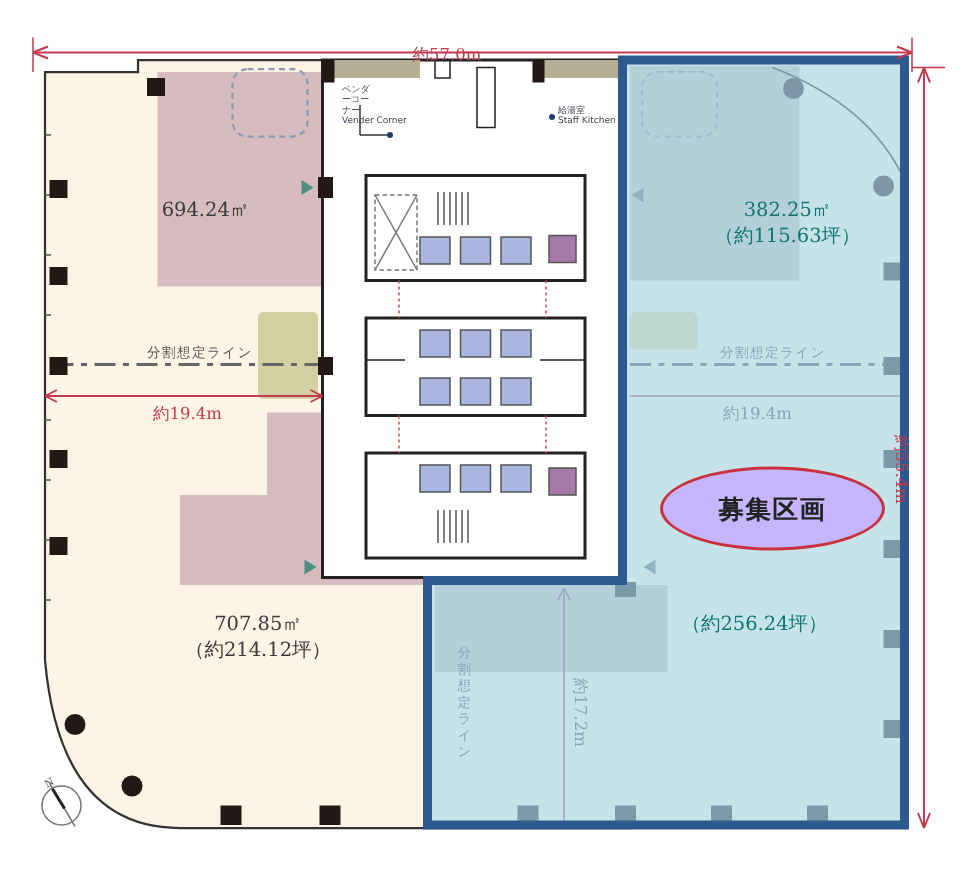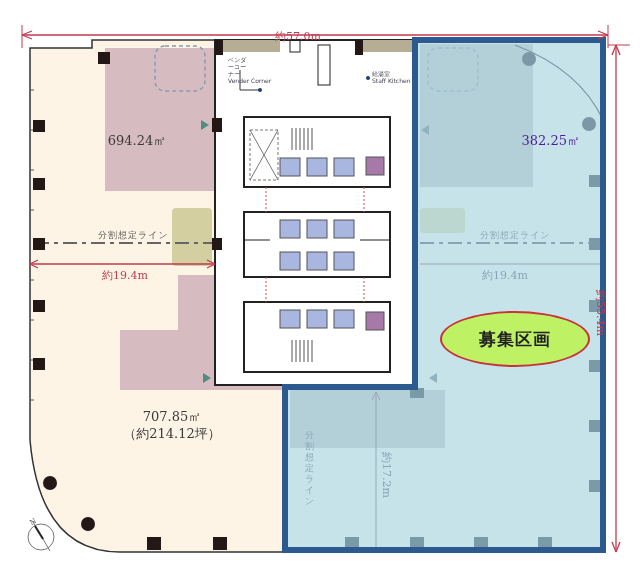--- a/index.html
+++ b/index.html
@@ -1,28 +1,28 @@
 <!DOCTYPE html>
 <html><head>
 <meta charset="utf-8">
 <style>
   html, body { margin:0; padding:0; background:#ffffff; }
   body { width:640px; height:580px; position:relative; overflow:hidden;
          font-family:"DejaVu Serif", serif; }
   svg { position:absolute; left:0; top:0; }
   .lbl { position:absolute; text-align:center; white-space:nowrap; }
   .area-label { font-size:13px; color:#3a3a3a; line-height:17px; }
-  .area-label.blue { color:#4c1d95;text-align:right; }
+  .area-label.blue { color:#0f766e; }
   .dim { font-size:11px; color:#c23a4e; }
   .dim.blue { color:#8aa3b5; }
   .divline { font-size:9px; color:#555; font-family:Liberation Sans, sans-serif; letter-spacing:1px; }
   .divline.blue { color:#8aa3b5; }
   .tiny { font-size:6px; color:#445; font-family:"DejaVu Sans", sans-serif; line-height:7px; }
   .badge { position:absolute; left:440px; top:311px; width:150px; height:56px;
-           border:2px solid #c8323c; border-radius:50%; background:#bef264;
+           border:2px solid #c8323c; border-radius:50%; background:#c4b5fd;
            display:flex; align-items:center; justify-content:center;
            font-family:"DejaVu Sans", sans-serif; font-weight:bold; font-size:17px;
            color:#222; letter-spacing:1px; box-sizing:border-box; }
 </style>
 </head>
 <body>
 
 <svg width="640" height="580" viewBox="0 0 640 580">
 
   <path d="M30 48 L92 48 L92 40 L420 40 L420 552 L120 552 Q40 552 30 440 Z" fill="#fdf4e6" stroke="#333" stroke-width="1.5"></path>
@@ -185,26 +185,28 @@
 </svg>
 
 <div class="lbl dim" style="left:275px; top:29px;">約57.0m</div>
 <div class="lbl dim" style="left:608px; top:290px; transform:rotate(90deg); transform-origin:left top;">約55.4m</div>
 
 <div class="lbl area-label" style="left:82px; top:132px; width:110px;">
   <div>694.24㎡</div>
 </div>
 <div class="lbl area-label blue" style="left:470px; top:132px; width:110px;">
   <div>382.25㎡</div>
+  <div>（約115.63坪）</div>
 </div>
 <div class="lbl area-label" style="left:112px; top:408px; width:120px;">
   <div>707.85㎡</div>
   <div>（約214.12坪）</div>
 </div>
 <div class="lbl area-label blue" style="left:443px; top:408px; width:120px;">
+  <div>（約256.24坪）</div>
 </div>
 
 <div class="lbl divline" style="left:98px; top:229px;">分割想定ライン</div>
 <div class="lbl divline blue" style="left:480px; top:229px;">分割想定ライン</div>
 <div class="lbl divline blue" style="left:305px; top:430px; width:10px; white-space:normal; word-break:break-all; line-height:11px;">分割想定ライン</div>
 
 <div class="lbl dim" style="left:102px; top:268px;">約19.4m</div>
 <div class="lbl dim blue" style="left:482px; top:268px;">約19.4m</div>
 <div class="lbl dim blue" style="left:394px; top:452px; transform:rotate(90deg); transform-origin:left top;">約17.2m</div>
 

